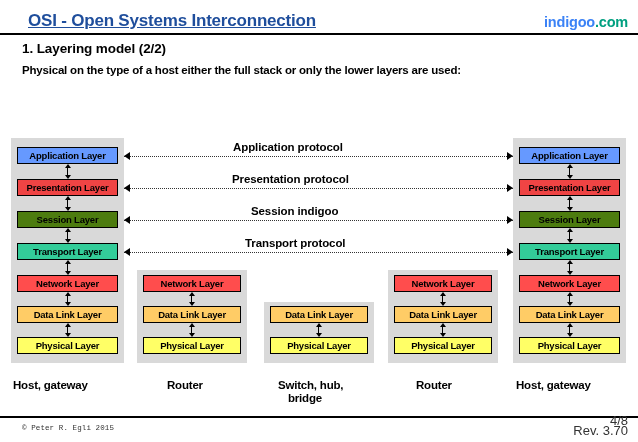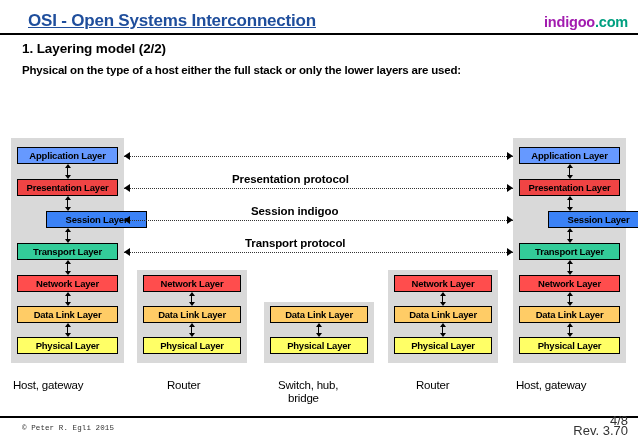--- a/index.html
+++ b/index.html
@@ -13,21 +13,21 @@
   
   .hdr-title{
     position:absolute;left:28px;top:11px;
     font-size:17px;font-weight:bold;color:#1F4E9C;
     text-decoration:underline;letter-spacing:-0.2px;white-space:nowrap;
   }
   .brand{
     position:absolute;right:10px;top:14px;
     font-size:14.5px;font-weight:bold;white-space:nowrap;letter-spacing:-0.2px;
   }
-  .brand .b1{color:#a21caf;}
+  .brand .b1{color:#3b82f6;}
   .brand .b2{color:#00A080;}
   .hdr-rule{
     position:absolute;left:0;right:0;top:33px;height:2px;background:#000;
   }
 
   
   .sub-title{
     position:absolute;left:22px;top:41px;
     font-size:13.5px;font-weight:bold;white-space:nowrap;letter-spacing:-0.1px;
   }
@@ -44,21 +44,21 @@
     position:absolute;
     border:1.5px solid #000;
     box-sizing:border-box;
     height:17px;
     display:flex;align-items:center;justify-content:center;
     font-size:9.5px;font-weight:bold;line-height:1;
     letter-spacing:-0.2px;white-space:nowrap;
   }
   .c-app  {background:#6699FF;}
   .c-pres {background:#ef4444;}
-  .c-sess {background:#3b82f6;margin-left:29px;}
+  .c-sess {background:#4d7c0f;}
   .c-trans{background:#33CC99;}
   .c-net  {background:#FF4D4D;}
   .c-dll  {background:#FFCC66;}
   .c-phy  {background:#FFFF66;}
 
   
   .vconn{
     position:absolute;width:9px;
     display:flex;flex-direction:column;align-items:center;justify-content:center;
   }
@@ -80,21 +80,21 @@
   }
   .ar-left,.ar-right{
     position:absolute;width:0;height:0;
     border-top:4px solid transparent;border-bottom:4px solid transparent;
   }
   .ar-left{border-right:6px solid #000;}
   .ar-right{border-left:6px solid #000;}
 
   
   .caption{
-    position:absolute;font-size:11.5px;font-weight:normal;
+    position:absolute;font-size:11.5px;font-weight:bold;
     letter-spacing:-0.2px;line-height:13px;
   }
 
   
   .ftr-rule{position:absolute;left:0;right:0;top:416px;height:1.6px;background:#000;}
   .ftr-left{
     position:absolute;left:22px;top:424px;font-size:7.5px;
     color:#333;white-space:nowrap;letter-spacing:0.1px;font-family:Liberation Mono, monospace;
   }
   .ftr-right{
@@ -228,20 +228,21 @@
   <div class="vconn" style="left:565px;top:323px;height:14px;">
       <div class="ar-up"></div>
       <div class="stem"></div>
       <div class="ar-dn"></div>
     </div>
   <div class="layer c-phy" style="left:519px;top:337px;width:101px;">Physical Layer</div>
 
   <div class="proto-line" style="left:124px;top:156px;width:389px;"></div>
   <div class="ar-left" style="left:124px;top:152px;"></div>
   <div class="ar-right" style="left:507px;top:152px;"></div>
+  <div class="proto-lbl" style="left:229px;top:141px;">Application protocol</div>
 
   <div class="proto-line" style="left:124px;top:188px;width:389px;"></div>
   <div class="ar-left" style="left:124px;top:184px;"></div>
   <div class="ar-right" style="left:507px;top:184px;"></div>
   <div class="proto-lbl" style="left:228px;top:173px;">Presentation protocol</div>
 
   <div class="proto-line" style="left:124px;top:220px;width:389px;"></div>
   <div class="ar-left" style="left:124px;top:216px;"></div>
   <div class="ar-right" style="left:507px;top:216px;"></div>
   <div class="proto-lbl" style="left:247px;top:205px;">Session indigoo</div>

